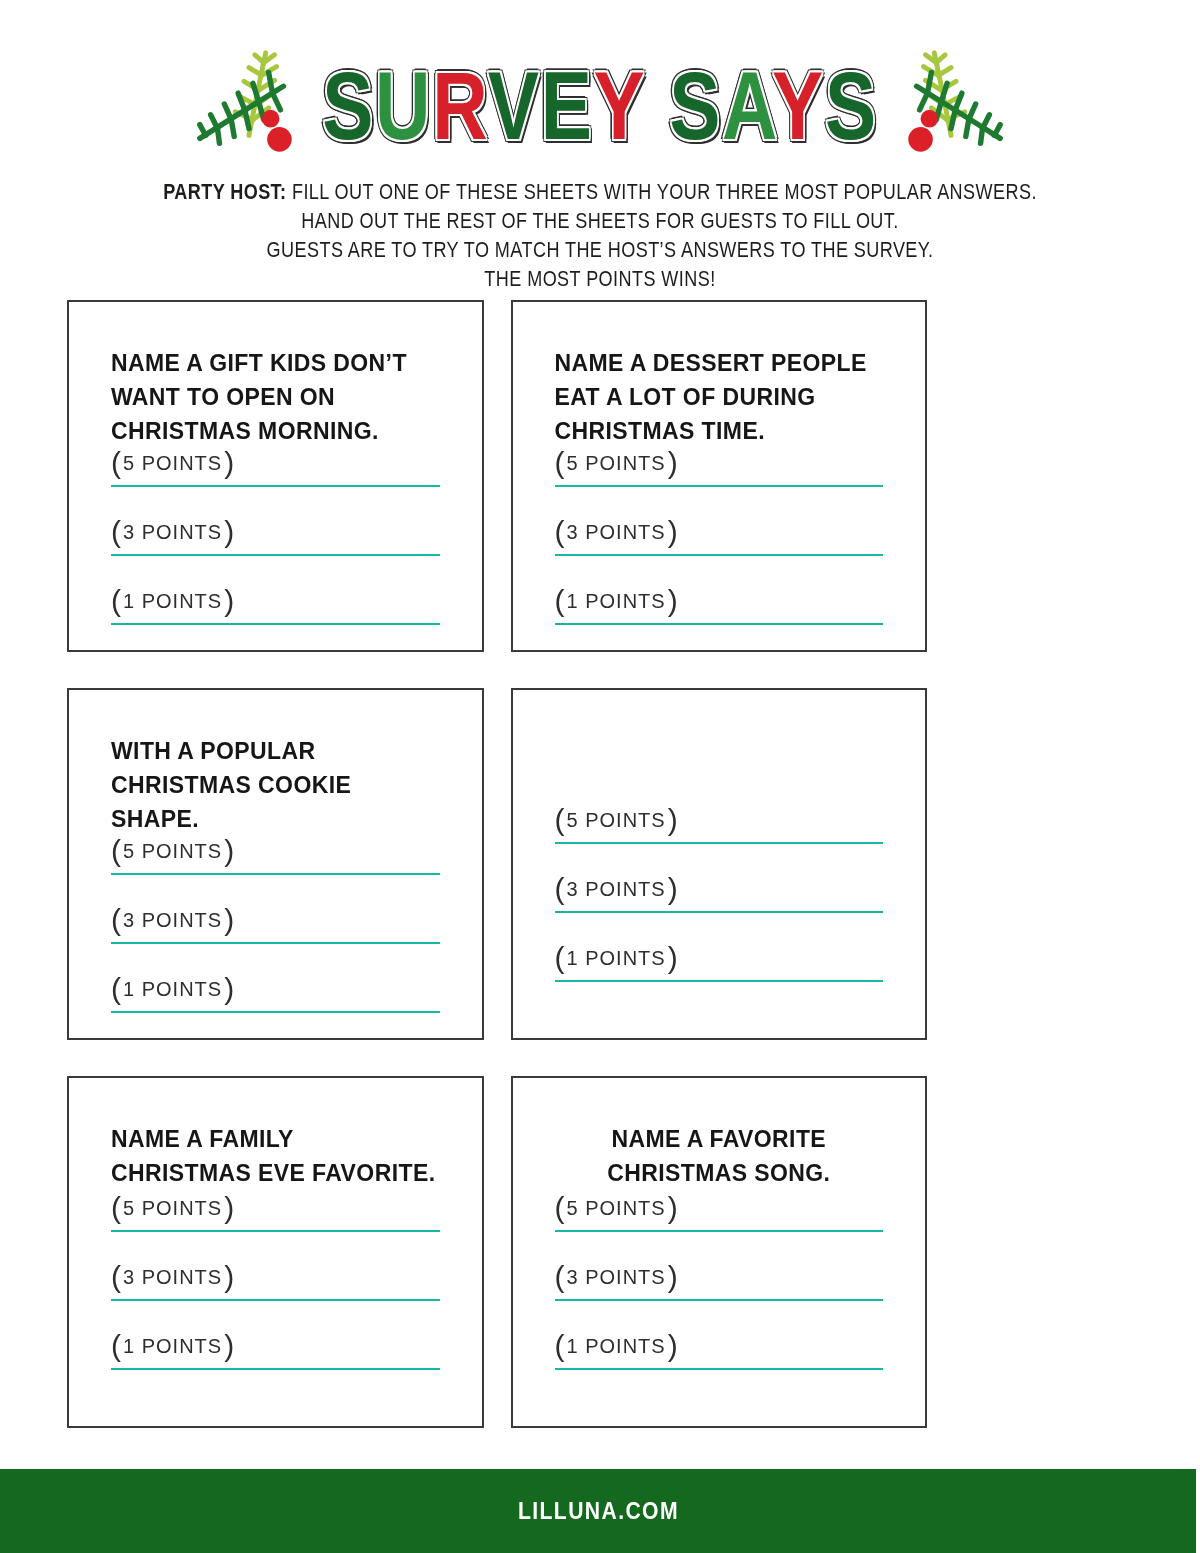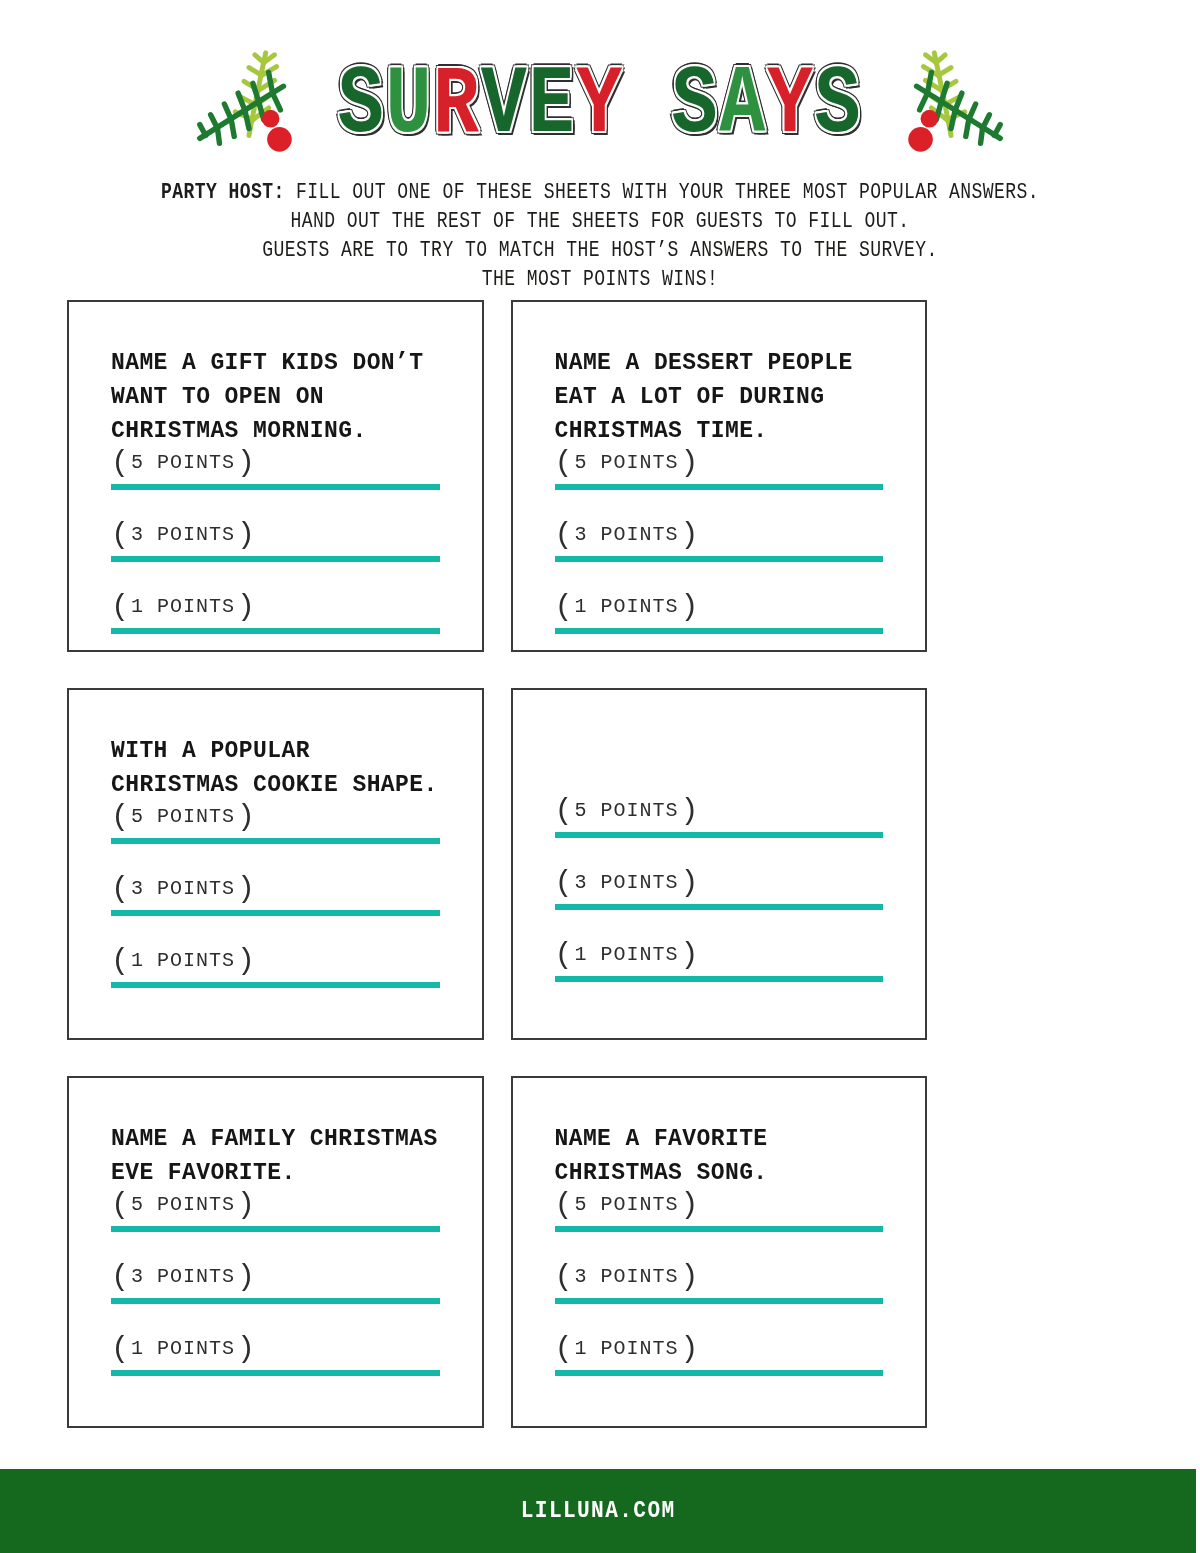--- a/index.html
+++ b/index.html
@@ -1,21 +1,21 @@
 <!DOCTYPE html>
 <html><head>
 <meta charset="utf-8">
 <style>
   html,body{margin:0;padding:0;background:#e9e9e9;}
   .page{
     position:relative;
     width:1200px;height:1553px;
     margin:0 auto;
     background:#ffffff;
-    font-family:Liberation Mono, monospace;
+    font-family:Liberation Sans, sans-serif;
     color:#1d1d1b;
     overflow:hidden;
   }
   
   .title-row{position:relative;height:170px;}
   .sprig{position:absolute;top:42px;width:118px;height:120px;}
   .sprig.left{left:188px;}
   .sprig.right{left:894px;}
   .big-title{
     position:absolute;left:0;right:0;top:58px;
@@ -52,24 +52,24 @@
     background:#fff;
     box-sizing:border-box;
     padding:44px 42px 56px 42px;
     display:flex;flex-direction:column;
   }
   .question{
     margin:0;max-width:424px;
     font-size:23px;font-weight:bold;line-height:34px;letter-spacing:0.4px;
     color:#161616;
   }
-  .card.centered .question{max-width:none;}
+  .card.centered .question{max-width:none;text-align:center;}
   .slots{margin-top:auto;}
   .slot{
-    border-bottom:6px solid #14b8a6;
+    border-bottom:2px solid #14b8a6;
     padding-bottom:5px;
     line-height:30px;
     white-space:nowrap;
   }
   .slot + .slot{margin-top:30px;}
   .slot .paren{font-size:30px;font-weight:300;color:#2e2e2e;vertical-align:-3px;}
   .slot .slabel{font-size:20px;letter-spacing:1px;color:#2e2e2e;padding:0 2px;}
   
   .footer-bar{
     position:absolute;left:0;right:4px;bottom:0;height:84px;

